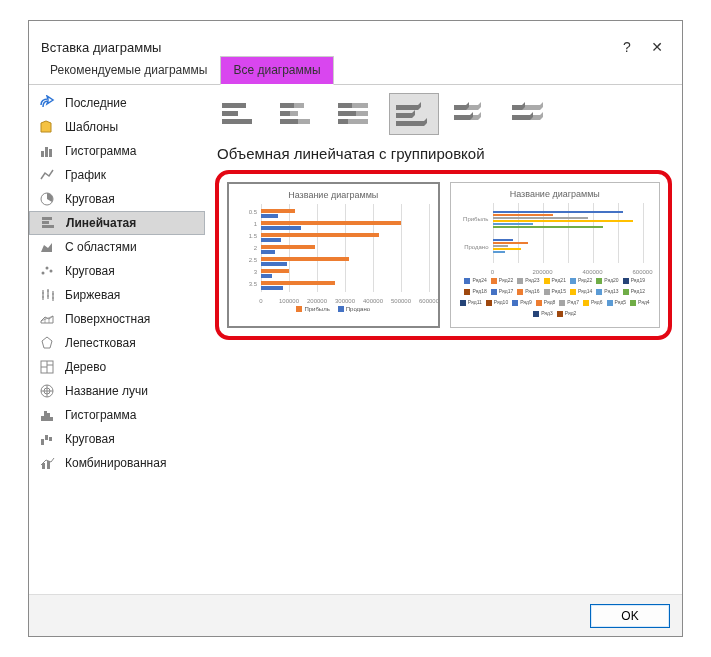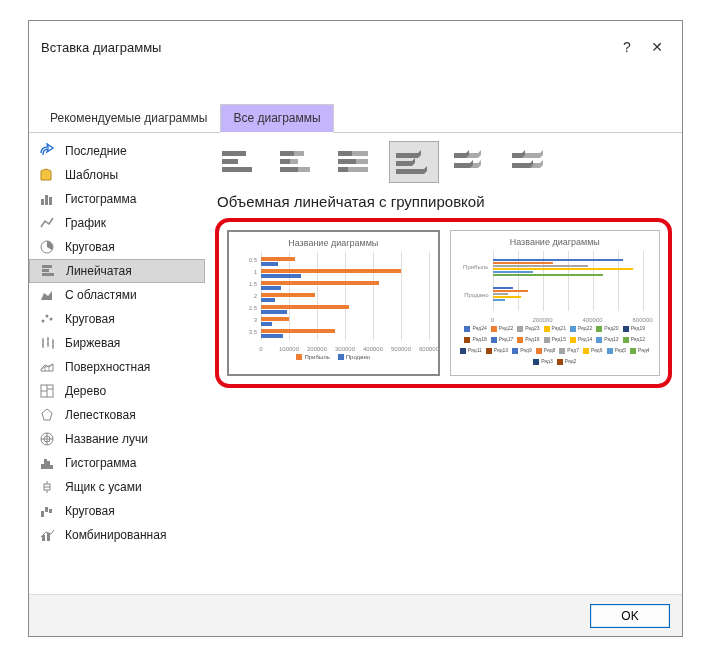--- a/index.html
+++ b/index.html
@@ -1,27 +1,27 @@
 <!DOCTYPE html>
 <html><head>
 <meta charset="utf-8">
 <style>
 * { box-sizing: border-box; margin: 0; padding: 0; font-family: "Segoe UI", Tahoma, sans-serif; }
 body { background: #fff; width: 711px; height: 657px; position: relative; }
 .dialog { position: absolute; left: 28px; top: 20px; width: 655px; height: 617px; background: #fff; border: 1px solid #8a8a8a; }
 .titlebar { height: 34px; display: flex; align-items: flex-end; padding: 0 10px 0 12px; font-size: 13px; color: #222; }
 .titlebar .spacer { flex: 1; }
 .titlebar .tbtn { width: 30px; text-align: center; font-size: 14px; color: #333; cursor: pointer; }
-.tabs { display: flex; border-bottom: 1px solid #ccc; padding-left: 8px; margin-top: 48px; }
+.tabs { display: flex; border-bottom: 1px solid #ccc; padding-left: 8px; }
 .tab { padding: 6px 12px 7px; font-size: 12px; color: #333; border: 1px solid transparent; position: relative; top: 1px; cursor: pointer; }
-.tab.active { border: 1px solid #ccc; border-bottom: 1px solid #fff; background: #c4b5fd; }
+.tab.active { border: 1px solid #ccc; border-bottom: 1px solid #fff; background: #d946ef; }
 .body { display: flex; height: 508px; }
 .sidebar { width: 176px; padding: 6px 0; overflow: hidden; }
 .side-item { display: flex; align-items: center; height: 24px; padding: 0 6px 0 10px; font-size: 12px; color: #222; cursor: pointer; gap: 8px; }
-.side-item.selected { background: #d8d8d8; border: 1px solid #aeb4ba; }
+.side-item.selected { background: #d8d8d8; border: 1px solid #aeb4ba; font-weight: bold; }
 .side-icon { width: 18px; height: 16px; display: flex; align-items: center; justify-content: center; flex-shrink: 0; }
 .side-icon svg { width: 18px; height: 16px; }
 .content { flex: 1; padding: 8px 10px; display: flex; flex-direction: column; }
 .subtype-row { display: flex; gap: 8px; margin-bottom: 10px; }
 .subtype { width: 50px; height: 42px; border: 1px solid transparent; display: flex; align-items: center; justify-content: center; cursor: pointer; }
 .subtype.selected { background: #e0e0e0; border: 1px solid #a8a8a8; }
 .subtype svg { width: 40px; height: 30px; }
 .subtype-title { font-size: 15px; color: #222; margin-bottom: 8px; padding-left: 2px; }
 .preview-row { display: flex; gap: 10px; border: 4px solid #e30613; border-radius: 14px; padding: 8px; }
 .preview { flex: 1; border: 1px solid #bbb; background: #fff; height: 146px; padding: 6px 8px; position: relative; font-size: 7px; color: #555; }
@@ -143,33 +143,33 @@
             <svg viewBox="0 0 18 16">
               <path d="M2 10 L6 6 L10 8 L14 5 L14 12 L2 12 Z" fill="none" stroke="#888"></path>
               <path d="M2 10 L14 5 M6 6 L6 12 M10 8 L10 12" stroke="#888" stroke-width="0.7"></path>
             </svg>
           </span>
         <span>Поверхностная</span>
       </div>
       <div class="side-item">
         <span class="side-icon">
             <svg viewBox="0 0 18 16">
+              <path d="M8 2 L13 6 L11 13 L5 13 L3 6 Z" fill="none" stroke="#888"></path>
+            </svg>
+          </span>
+        <span>Лепестковая</span>
+      </div>
+      <div class="side-item">
+        <span class="side-icon">
+            <svg viewBox="0 0 18 16">
               <rect x="2" y="2" width="12" height="12" fill="none" stroke="#888"></rect>
               <path d="M8 2 L8 14 M2 8 L8 8 M8 6 L14 6" stroke="#888"></path>
             </svg>
           </span>
         <span>Дерево</span>
-      </div>
-      <div class="side-item">
-        <span class="side-icon">
-            <svg viewBox="0 0 18 16">
-              <path d="M8 2 L13 6 L11 13 L5 13 L3 6 Z" fill="none" stroke="#888"></path>
-            </svg>
-          </span>
-        <span>Лепестковая</span>
       </div>
       <div class="side-item">
         <span class="side-icon">
             <svg viewBox="0 0 18 16">
               <circle cx="8" cy="8" r="3" fill="none" stroke="#888"></circle>
               <circle cx="8" cy="8" r="6" fill="none" stroke="#888"></circle>
               <path d="M8 2 L8 14 M2 8 L14 8" stroke="#888"></path>
             </svg>
           </span>
         <span>Название лучи</span>
@@ -177,29 +177,20 @@
       <div class="side-item">
         <span class="side-icon">
             <svg viewBox="0 0 18 16">
               <rect x="2" y="9" width="3" height="5" fill="#888"></rect>
               <rect x="5" y="4" width="3" height="10" fill="#888"></rect>
               <rect x="8" y="6" width="3" height="8" fill="#888"></rect>
               <rect x="11" y="10" width="3" height="4" fill="#888"></rect>
             </svg>
           </span>
         <span>Гистограмма</span>
-      </div>
-      <div class="side-item">
-        <span class="side-icon">
-            <svg viewBox="0 0 18 16">
-              <rect x="5" y="5" width="6" height="6" fill="none" stroke="#888"></rect>
-              <path d="M8 2 L8 5 M8 11 L8 14 M5 8 L11 8" stroke="#888"></path>
-            </svg>
-          </span>
-        <span>Ящик с усами</span>
       </div>
       <div class="side-item">
         <span class="side-icon">
             <svg viewBox="0 0 18 16">
               <rect x="2" y="8" width="3" height="6" fill="#888"></rect>
               <rect x="6" y="4" width="3" height="5" fill="#888"></rect>
               <rect x="10" y="6" width="3" height="4" fill="#888"></rect>
             </svg>
           </span>
         <span>Круговая</span>

